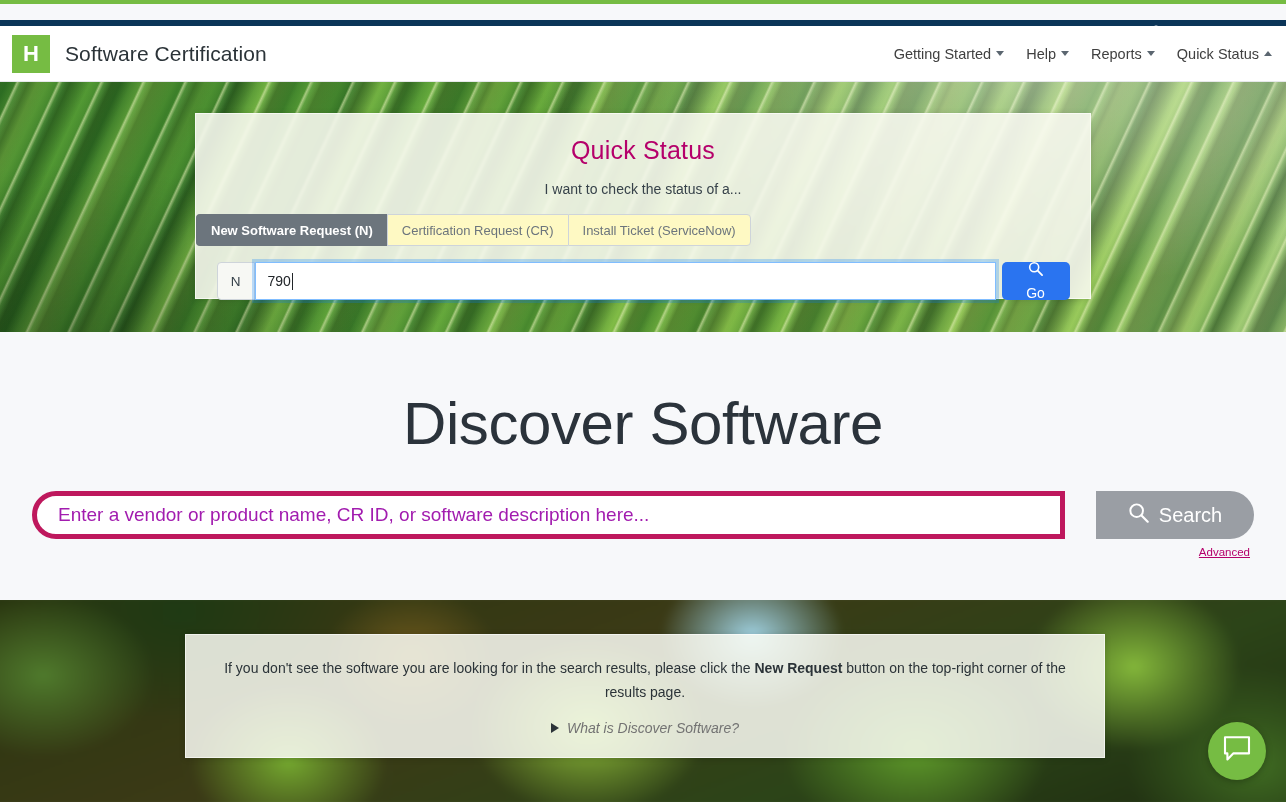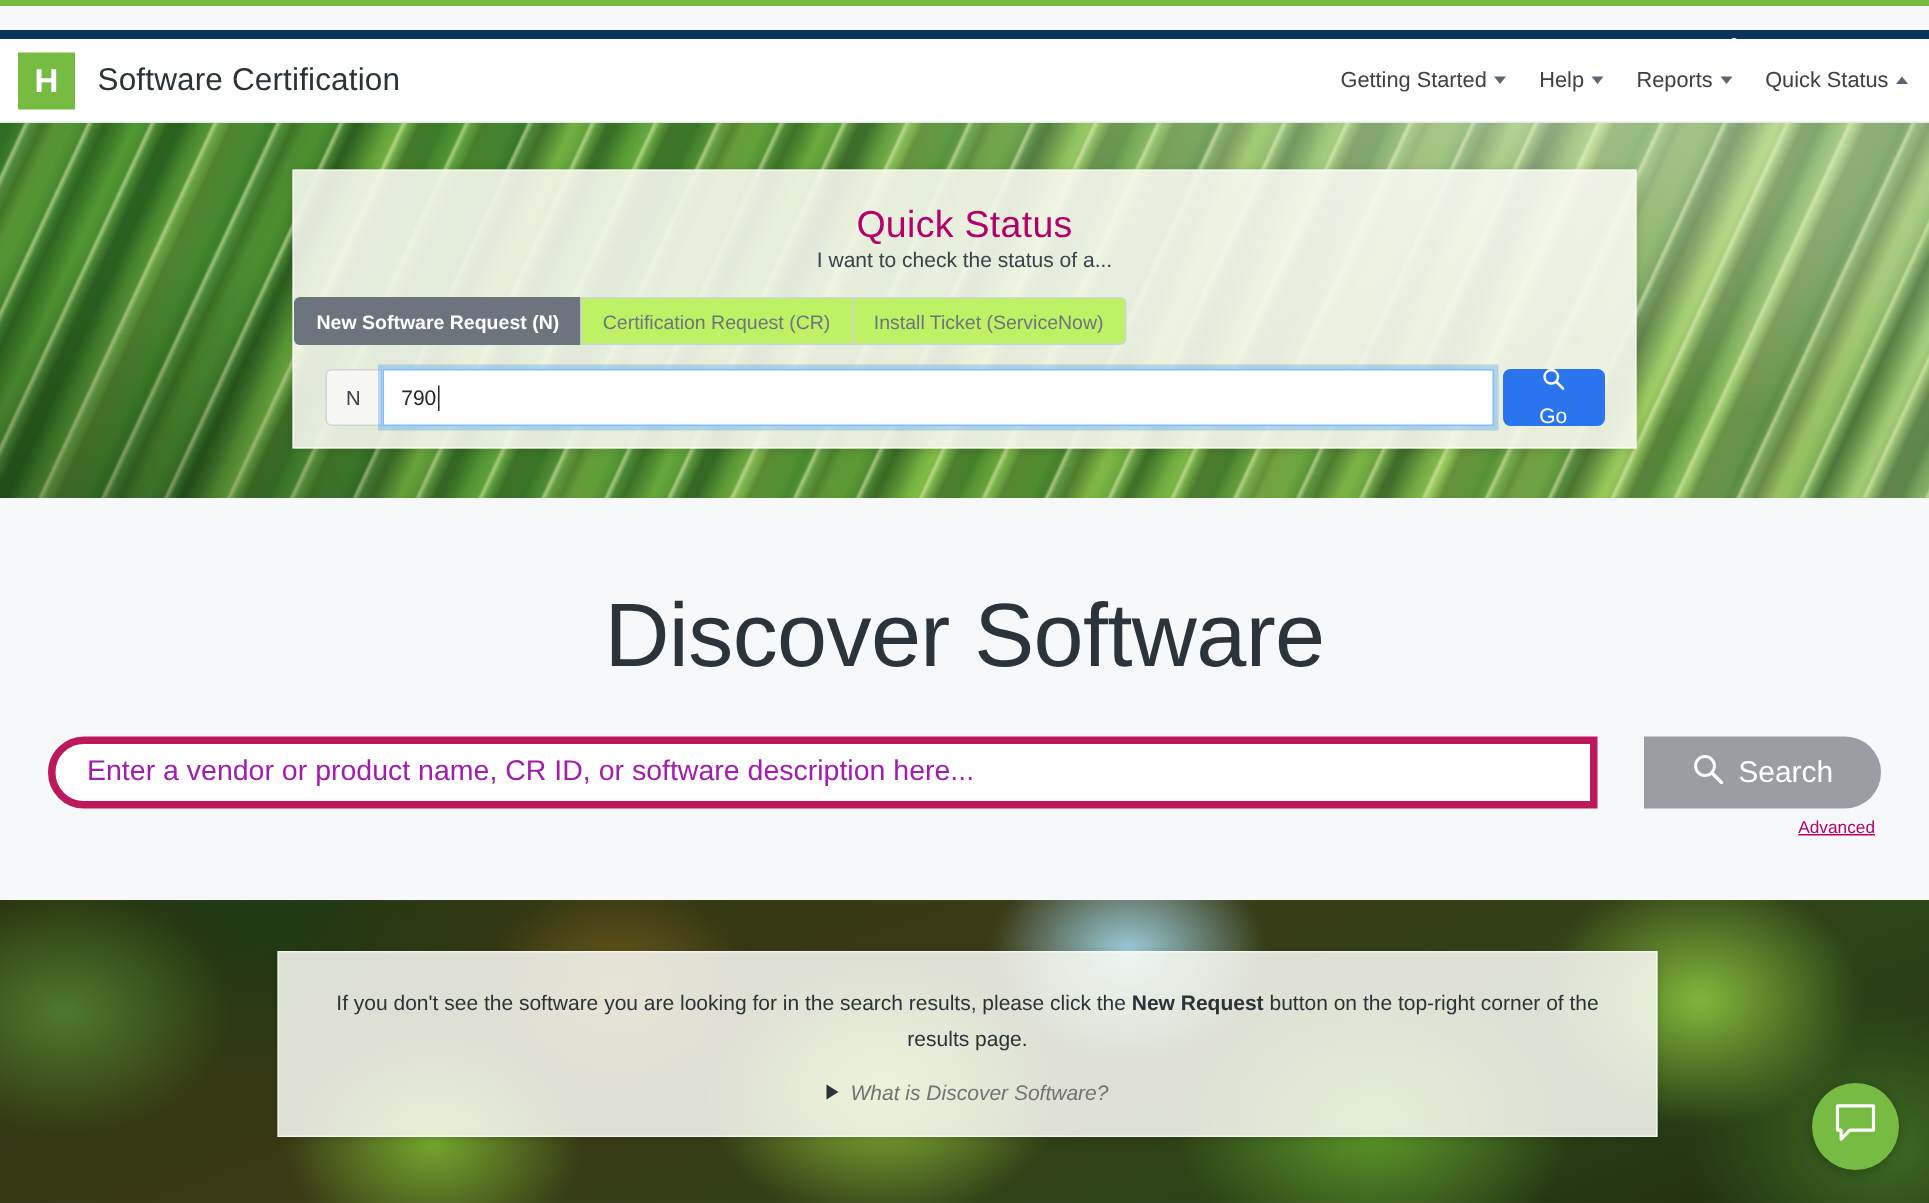--- a/index.html
+++ b/index.html
@@ -127,32 +127,33 @@
     text-align: center;
     font-size: 25px;
     color: #b5006b;
     font-weight: normal;
     letter-spacing: .2px;
   }
   .qs-sub {
     text-align: center;
     font-size: 14px;
     color: #37424a;
+    margin-top: 16px;
   }
   .qs-tabs {
     display: flex; justify-content: flex-start;
     margin-top: 17px;
   }
   .qs-tab {
     height: 32px;
     display: flex; align-items: center;
     padding: 0 14px;
     font-size: 13px;
     color: #6c757d;
-    background: #bef264;
+    background: #fef9c3;
     border: 1px solid #ced4da;
     border-right: none;
     cursor: pointer;
     white-space: nowrap;
   }
   .qs-tab:first-child { border-radius: 4px 0 0 4px; }
   .qs-tab:last-child  { border-radius: 0 4px 4px 0; border-right: 1px solid #ced4da; }
   .qs-tab.active {
     background: #6c757d;
     border-color: #6c757d;

